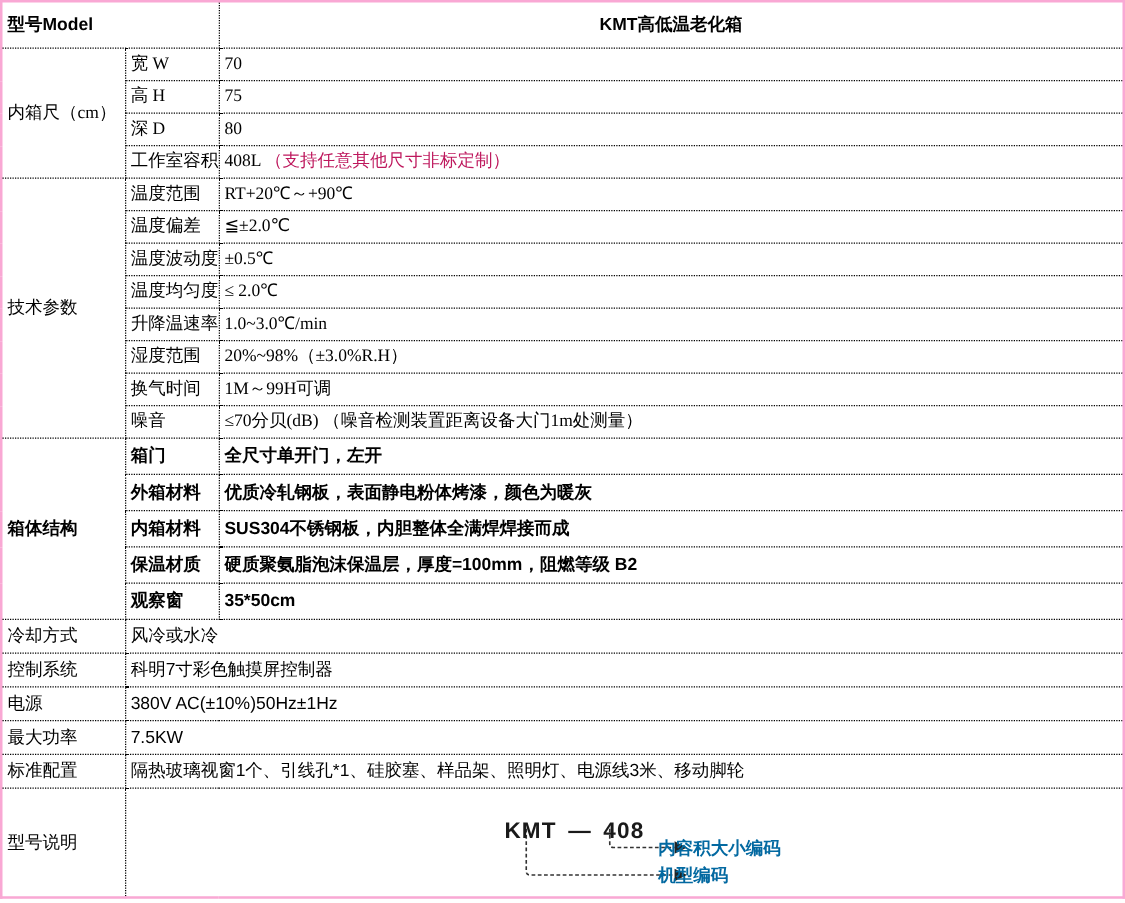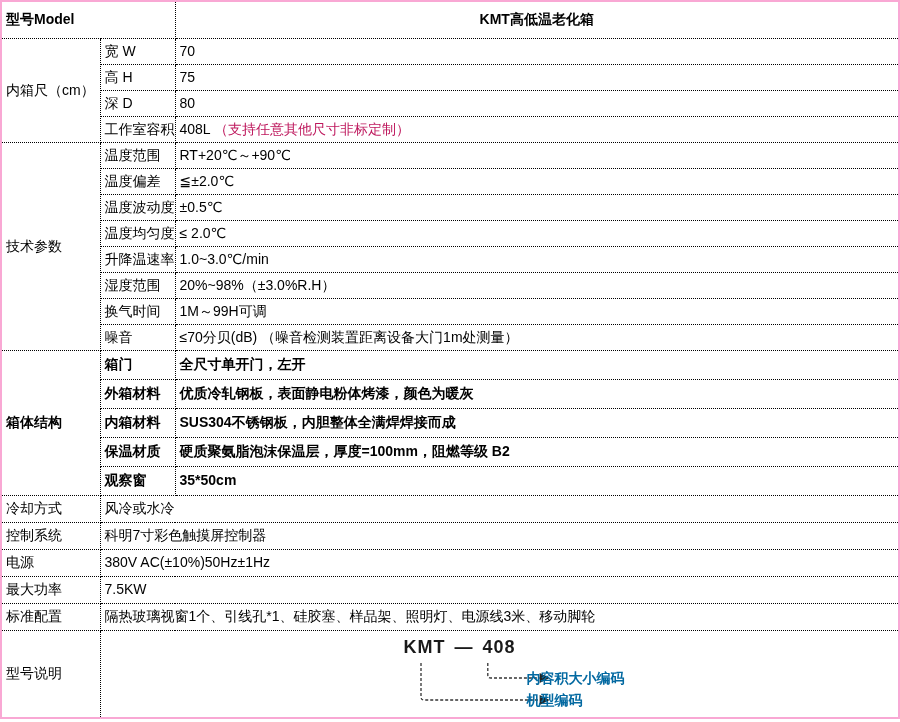--- a/index.html
+++ b/index.html
@@ -8,29 +8,29 @@
   table.spec{width:900px;border-collapse:collapse;table-layout:fixed;
     border:2px solid #f9a8d4;font-size:14px;padding-left:38px;}
   col.c1{width:99px;} col.c2{width:75px;} col.c3{width:724px;}
   td{border:1px dotted #000;padding:0 4px;line-height:1.25;overflow:hidden;}
   td.lab{text-align:left;white-space:nowrap;}
   td.sub{text-align:left;white-space:nowrap;}
   td.val{text-align:left;}
   td.head-lab{font-weight:bold;}
   td.head-val{font-weight:bold;text-align:center;}
   tr.r-title td{height:36px;}
-  tr.r-std td{height:25px;}
+  tr.r-std td{height:25px;font-family:Liberation Serif, serif;}
   tr.r-struct td{height:28px;font-weight:bold;}
   tr.r-bottom td{height:26px;}
   tr.r-diagram td{height:86px;}
   .note-red{color:#be185d;}
   
   td.diagram-cell{position:relative;padding:0;}
   .diagram{position:relative;width:100%;height:100%;}
-  .model-code{position:absolute;left:303px;top:5px;display:flex;gap:9px;
+  .model-code{position:absolute;left:303px;top:22px;display:flex;gap:9px;
     font-weight:bold;font-size:18px;letter-spacing:1px;color:#1a1a1a;}
   .diag-svg{position:absolute;left:0;top:0;width:100%;height:100%;}
   .arrow-label{position:absolute;left:426px;font-size:14px;font-weight:700;
     color:#0369a1;white-space:nowrap;line-height:16px;}
   .arrow-label.l1{top:39px;}
   .arrow-label.l2{top:61px;}
 </style>
 </head>
 <body>
 

